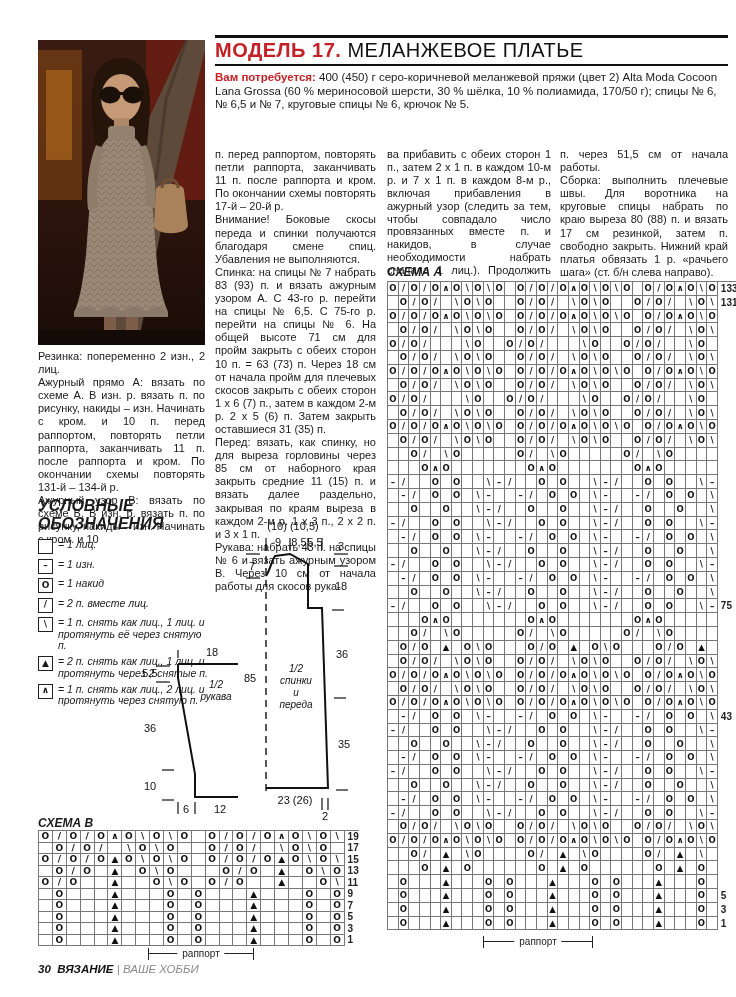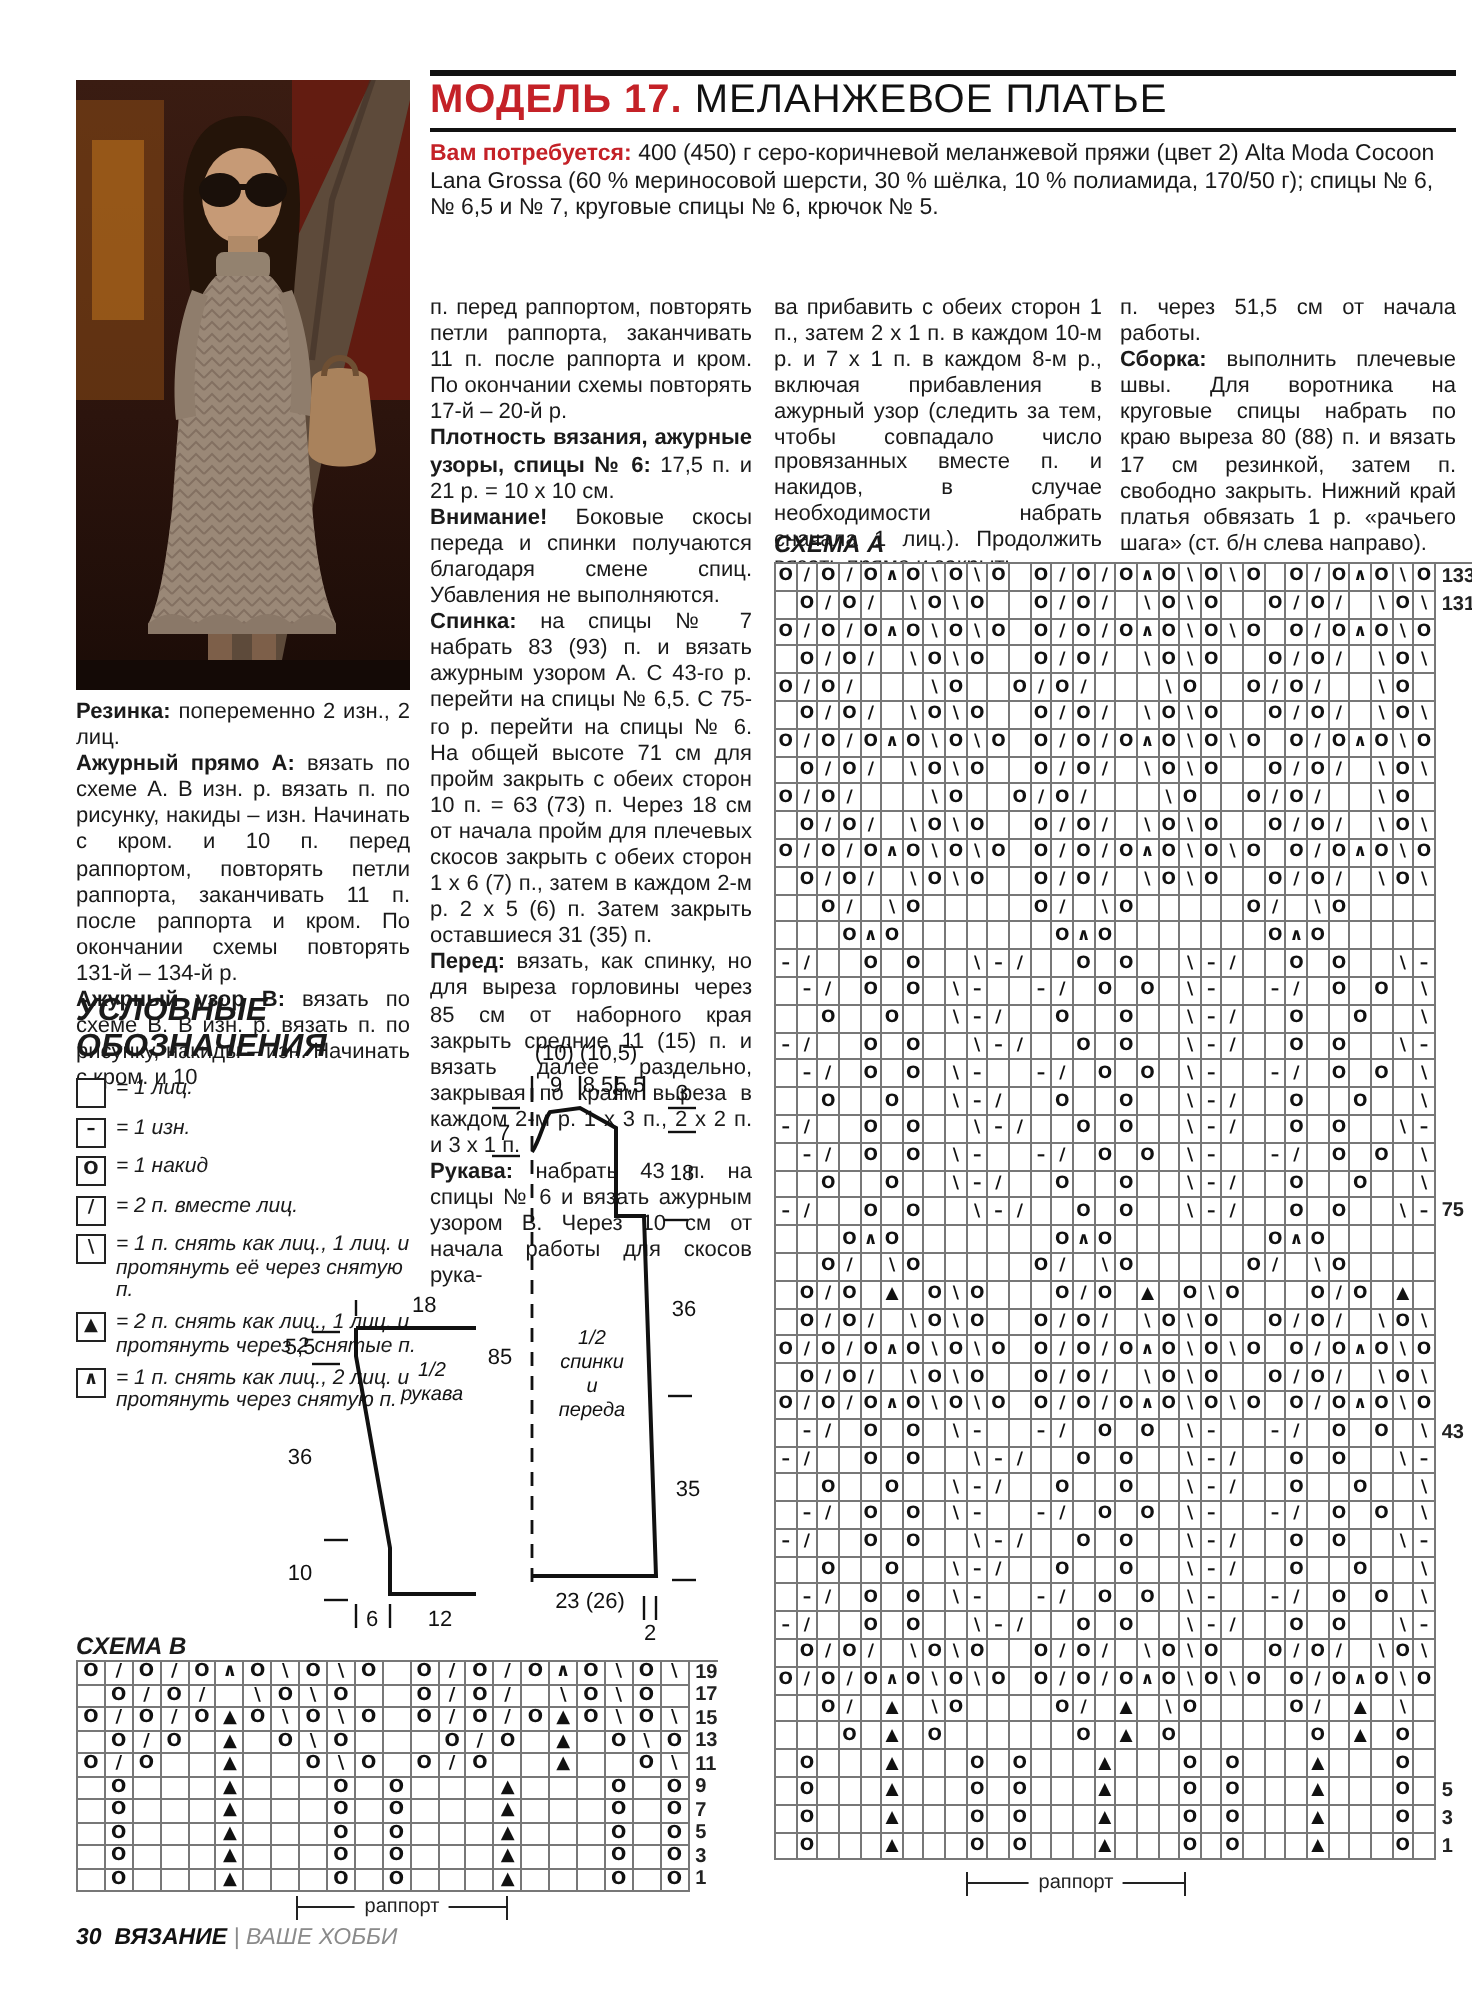--- a/index.html
+++ b/index.html
@@ -10,21 +10,21 @@
   .title{position:absolute;left:215px;top:39px;width:513px;font-size:20px;letter-spacing:.5px;white-space:nowrap;}
   .title .model{font-weight:bold;color:#c42127;}
   .title .name{font-weight:normal;color:#111;}
   .headmeta{position:absolute;left:215px;top:71px;width:513px;font-size:11.5px;line-height:13.5px;}
   .headmeta b{color:#c42127;}
   
   .photo{position:absolute;left:38px;top:40px;width:167px;height:305px;overflow:hidden;}
   
   .col{position:absolute;font-size:11px;line-height:13.1px;text-align:justify;}
   .col p{margin:0;}
-  .col b{font-weight:bold;}
+  .col b{font-weight:normal;}
   #col1{left:38px;top:350px;width:167px;}
   #col2{left:215px;top:148px;width:161px;}
   #col3{left:387px;top:148px;width:164px;line-height:12.9px;}
   #col4{left:560px;top:148px;width:168px;}
   
   .legend{position:absolute;left:38px;top:497px;width:170px;}
   .legend h3{margin:0 0 6px 0;font-size:16px;font-style:italic;font-weight:bold;}
   .litem{display:flex;align-items:flex-start;margin-bottom:4.5px;font-size:10.5px;line-height:11.5px;}
   .lsym{flex:0 0 13px;width:13px;height:13px;border:1.6px solid #222;margin-right:5px;
         display:flex;align-items:center;justify-content:center;
@@ -114,21 +114,20 @@
     <div><b>Вам потребуется:</b> <span>400 (450) г серо-коричневой меланжевой пряжи (цвет 2) Alta Moda Cocoon Lana Grossa (60 % мериносовой шерсти, 30 % шёлка, 10 % полиамида, 170/50 г); спицы № 6, № 6,5 и № 7, круговые спицы № 6, крючок № 5.</span></div>
   </div>
 
   <div class="col" id="col1">
       <p><b>Резинка: </b>попеременно 2 изн., 2 лиц.</p>
       <p><b>Ажурный прямо А: </b>вязать по схеме А. В изн. р. вязать п. по рисунку, накиды – изн. Начинать с кром. и 10 п. перед раппортом, повторять петли раппорта, заканчивать 11 п. после раппорта и кром. По окончании схемы повторять 131-й – 134-й р.</p>
       <p><b>Ажурный узор В: </b>вязать по схеме В. В изн. р. вязать п. по рисунку, накиды – изн. Начинать с кром. и 10</p>
     </div>
   <div class="col" id="col2">
       <p>п. перед раппортом, повторять петли раппорта, заканчивать 11 п. после раппорта и кром. По окончании схемы повторять 17-й – 20-й р.</p>
-      <p><b>Плотность вязания, ажурные узоры, спицы № 6: </b>17,5 п. и 21 р. = 10 х 10 см.</p>
       <p><b>Внимание! </b>Боковые скосы переда и спинки получаются благодаря смене спиц. Убавления не выполняются.</p>
       <p><b>Спинка: </b>на спицы № 7 набрать 83 (93) п. и вязать ажурным узором А. С 43-го р. перейти на спицы № 6,5. С 75-го р. перейти на спицы № 6. На общей высоте 71 см для пройм закрыть с обеих сторон 10 п. = 63 (73) п. Через 18 см от начала пройм для плечевых скосов закрыть с обеих сторон 1 х 6 (7) п., затем в каждом 2-м р. 2 х 5 (6) п. Затем закрыть оставшиеся 31 (35) п.</p>
       <p><b>Перед: </b>вязать, как спинку, но для выреза горловины через 85 см от наборного края закрыть средние 11 (15) п. и вязать далее раздельно, закрывая по краям выреза в каждом 2-м р. 1 х 3 п., 2 х 2 п. и 3 х 1 п.</p>
       <p><b>Рукава: </b>набрать 43 п. на спицы № 6 и вязать ажурным узором В. Через 10 см от начала работы для скосов рука-</p>
     </div>
   <div class="col" id="col3">
       <p>ва прибавить с обеих сторон 1 п., затем 2 х 1 п. в каждом 10-м р. и 7 х 1 п. в каждом 8-м р., включая прибавления в ажурный узор (следить за тем, чтобы совпадало число провязанных вместе п. и накидов, в случае необходимости набрать сначала 1 лиц.). Продолжить вязать прямо и закрыть</p>
     </div>
   <div class="col" id="col4">
       <p>п. через 51,5 см от начала работы.</p>

